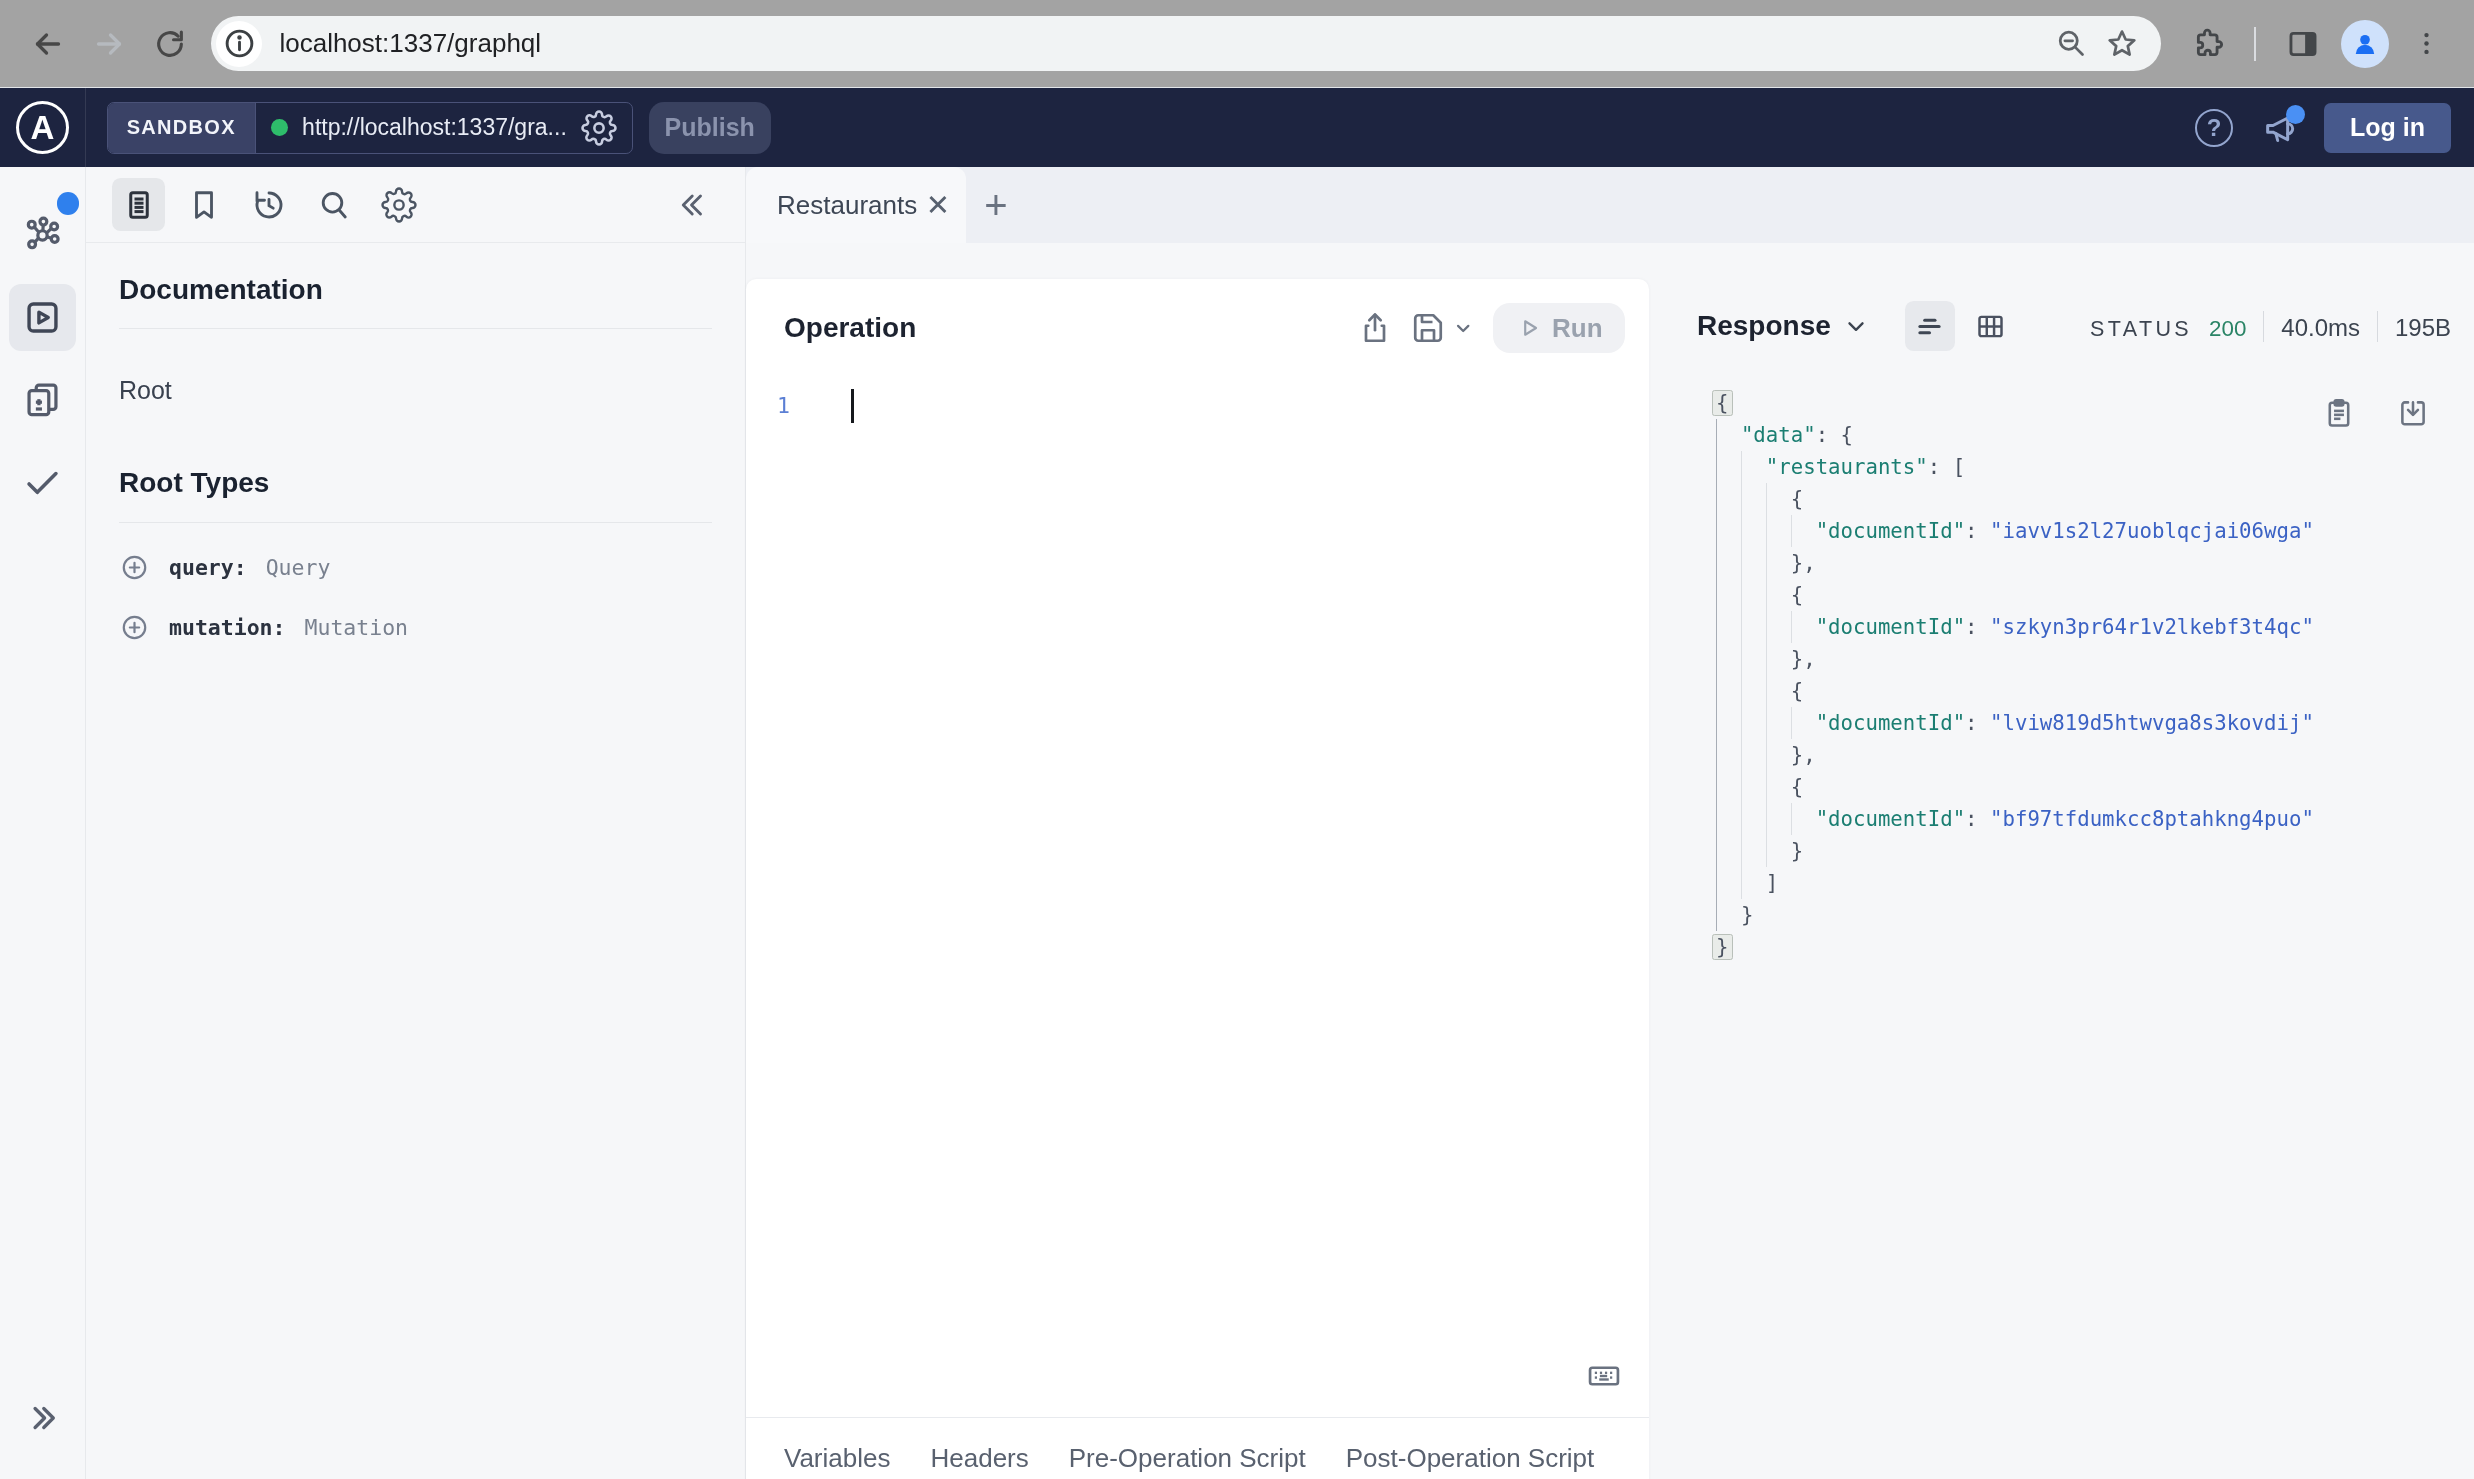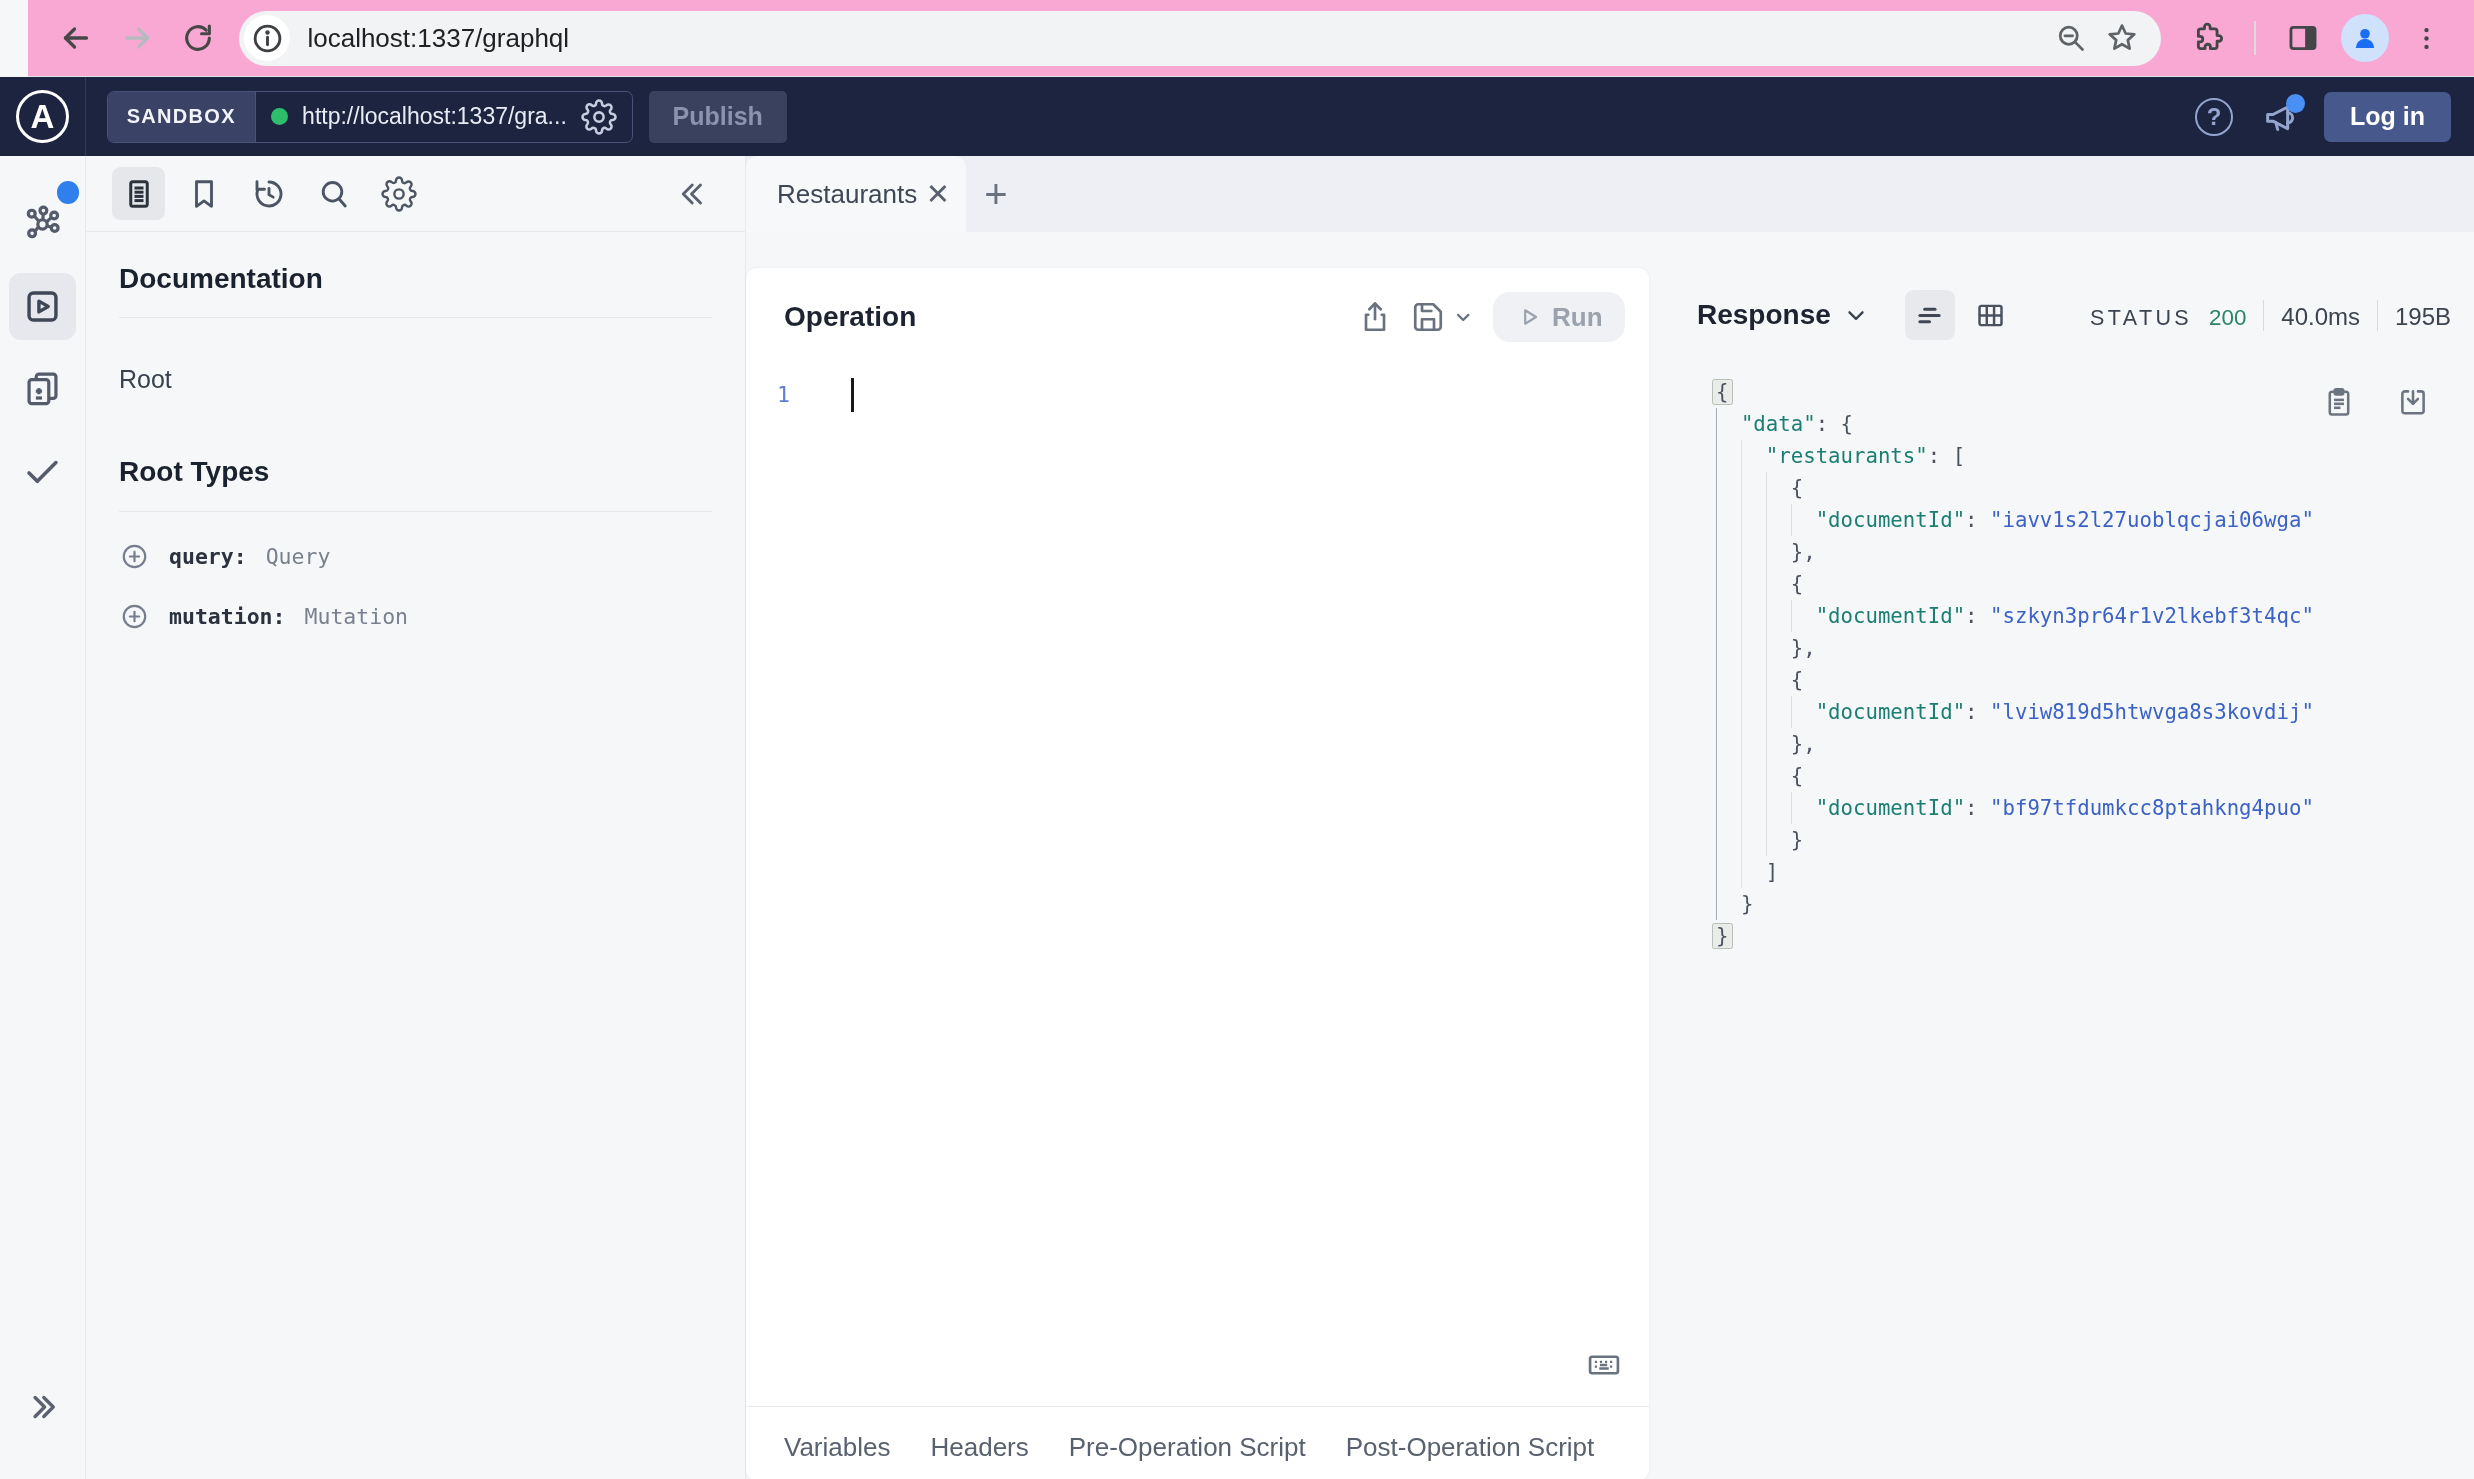--- a/index.html
+++ b/index.html
@@ -2,40 +2,40 @@
 <html style="font-size:13.8px"><head>
 <meta charset="utf-8">
 <style>
   * { margin:0; padding:0; box-sizing:border-box; }
   html,body { width:2475px; height:1479px; overflow:hidden; }
   body { font-family:"Liberation Sans", sans-serif; background:#f6f7f9; color:#1d2330; }
   svg { display:block; }
   button { background:none; border:none; font-family:inherit; cursor:pointer; padding:0; }
 
   
-  .browser-bar { height:77px; background:#f9a8d4; border-bottom:0.9px solid #e2e5e9; display:flex; align-items:center; padding:0 22.4px; gap:8.6px;margin-left:28px; }
+  .browser-bar { height:88px; background:#a3a3a3; border-bottom:0.9px solid #e2e5e9; display:flex; align-items:center; padding:0 22.4px; gap:8.6px; }
   .nav-btn { width:52px; height:52px; border-radius:50%; display:flex; align-items:center; justify-content:center; flex:0 0 auto; }
   .omnibox { flex:1; height:55px; background:#f1f3f4; border-radius:27.6px; margin:0 12px 0 6.9px; display:flex; align-items:center; padding:0 17px 0 5.2px; gap:5.2px; }
   .omnibox .site-info { width:46px; height:46px; border-radius:50%; background:#ffffff; display:flex; align-items:center; justify-content:center; flex:0 0 auto; }
   .omnibox .url { font-size:26px; color:#202124; flex:1; margin-left:12px; white-space:nowrap; overflow:hidden; }
   .omni-icon { width:45px; height:45px; display:flex; align-items:center; justify-content:center; flex:0 0 auto; }
   .chrome-right { display:flex; align-items:center; gap:12px; flex:0 0 auto; }
   .chrome-divider { width:1.7px; height:34px; background:#dadce0; margin:0 8.6px; }
   .avatar-chip { width:48px; height:48px; border-radius:50%; background:#cfe1fb; display:flex; align-items:center; justify-content:center; }
 
   
   .apollo-header { height:79px; background:#1d2440; display:flex; align-items:center; }
   .logo-box { width:86px; height:100%; display:flex; align-items:center; justify-content:center; border-right:0.9px solid rgba(255,255,255,0.10); flex:0 0 auto; }
   .apollo-logo { width:53px; height:53px; border-radius:50%; border:3.4px solid #ffffff; color:#ffffff; display:flex; align-items:center; justify-content:center; font-size:33px; font-weight:bold; }
   .endpoint-group { display:flex; align-items:stretch; height:52px; border:0.9px solid #4a5278; border-radius:6.9px; overflow:hidden; margin-left:20.7px; }
   .env-badge { background:#3a4266; color:#f2f4fa; font-size:20px; font-weight:bold; letter-spacing:1.3px; display:flex; align-items:center; padding:0 19px; border-right:0.9px solid #4a5278; }
   .endpoint-main { display:flex; align-items:center; gap:13.8px; padding:0 15.5px; }
   .status-dot { width:17px; height:17px; border-radius:50%; background:#2ebd6b; }
   .endpoint-url { color:#e8ecf5; font-size:23px; white-space:nowrap; }
-  .publish-btn { margin-left:15.5px; height:52px; padding:0 24px; background:#39415f; border-radius:5px; color:#8b93ad; font-size:25px; font-weight:bold; }
+  .publish-btn { margin-left:15.5px; height:52px; padding:0 16px; background:#39415f; border-radius:15px; color:#8b93ad; font-size:25px; font-weight:bold; }
   .header-spacer { flex:1; }
   .header-icon-btn { width:48px; height:48px; display:flex; align-items:center; justify-content:center; position:relative; margin-right:19px; }
   .help-circle { width:38px; height:38px; border-radius:50%; border:2.6px solid #93a5ce; color:#93a5ce; font-size:24px; font-weight:bold; display:flex; align-items:center; justify-content:center; }
   .notif-dot { position:absolute; top:1.7px; right:0; width:19px; height:19px; border-radius:50%; background:#4a90f4; }
   .login-btn { height:50px; padding:0 26px; background:#47598c; border-radius:6.9px; color:#ffffff; font-size:25px; font-weight:bold; margin-right:24px; }
 
   
   .main { display:flex; height:1324px; }
 
   .rail { width:86px; flex:0 0 auto; border-right:0.9px solid #e7e9ec; display:flex; flex-direction:column; align-items:center; padding:34px 0 24px; }

